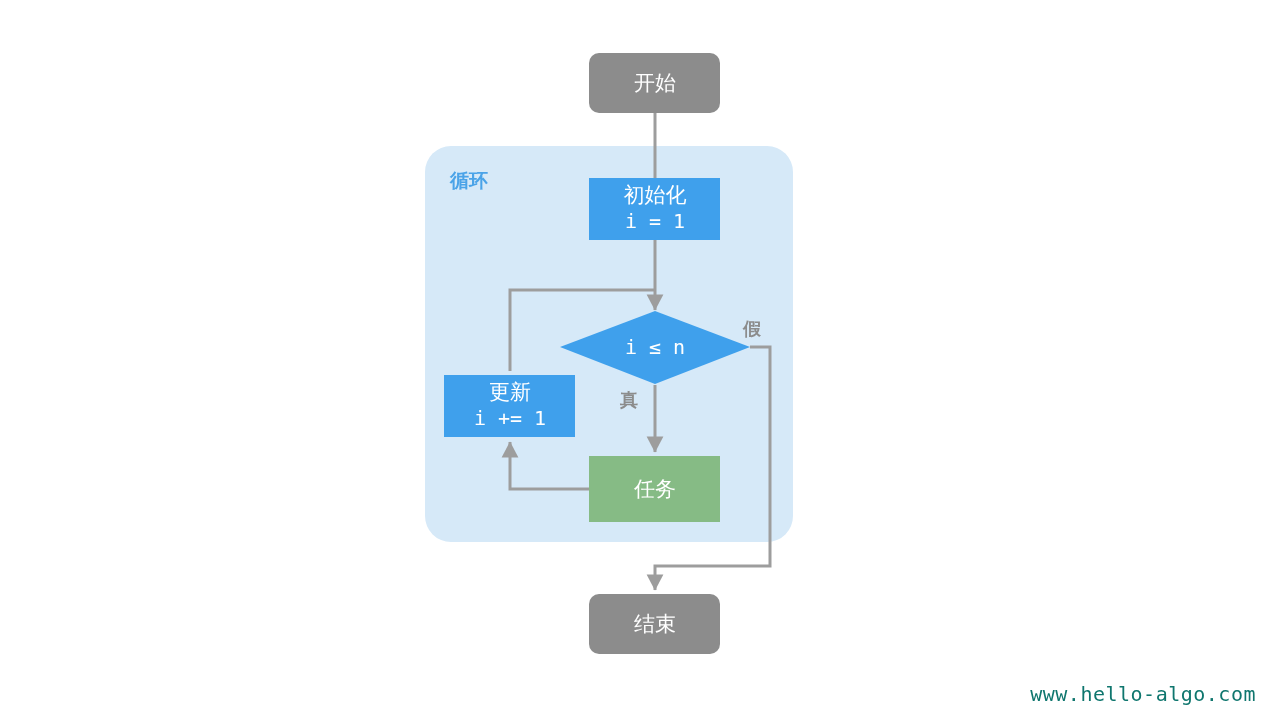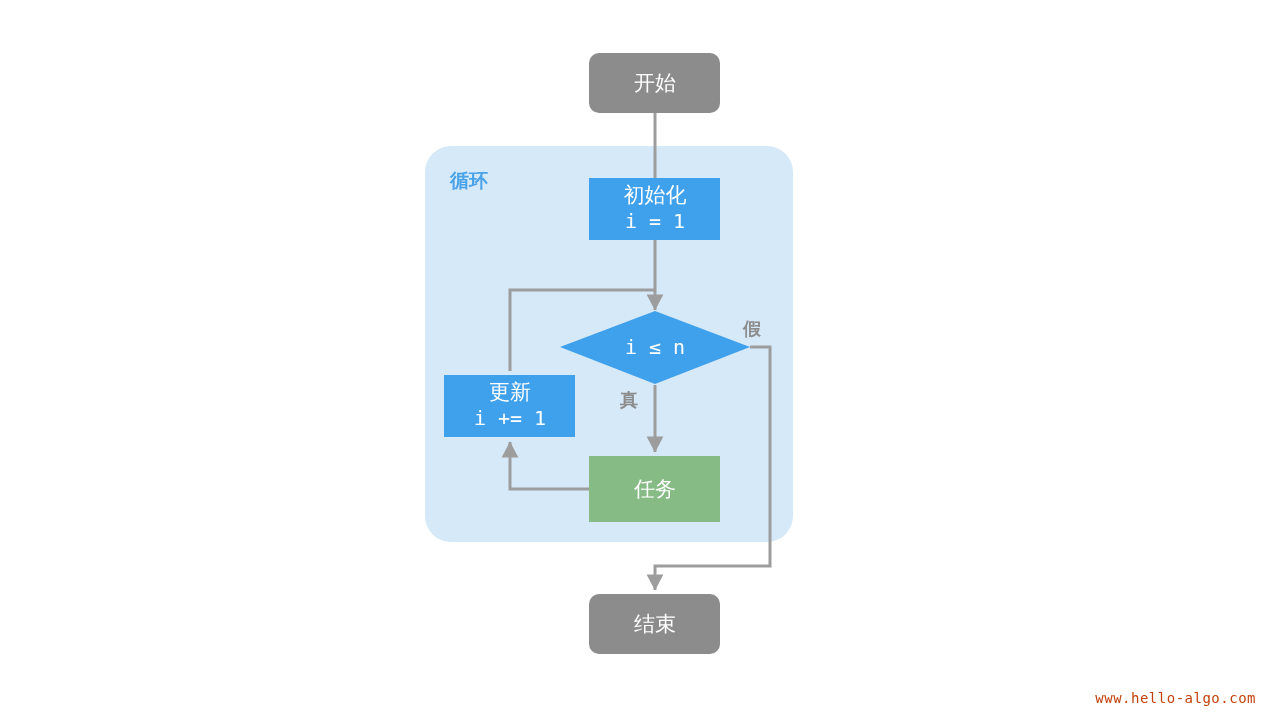--- a/index.html
+++ b/index.html
@@ -54,22 +54,22 @@
     font-size: 18px;
     font-weight: bold;
     text-anchor: middle;
     dominant-baseline: middle;
   }
   .watermark {
     position: absolute;
     right: 24px;
     bottom: 14px;
     font-family: "DejaVu Sans Mono", monospace;
-    font-size: 14px;
-    color: #c2410c;
+    font-size: 20px;
+    color: #0f766e;
     letter-spacing: 0.5px;
     white-space: nowrap;
   }
   .conn {
     fill: none;
     stroke: #9d9d9d;
     stroke-width: 3;
     stroke-linecap: butt;
     stroke-linejoin: miter;
   }

